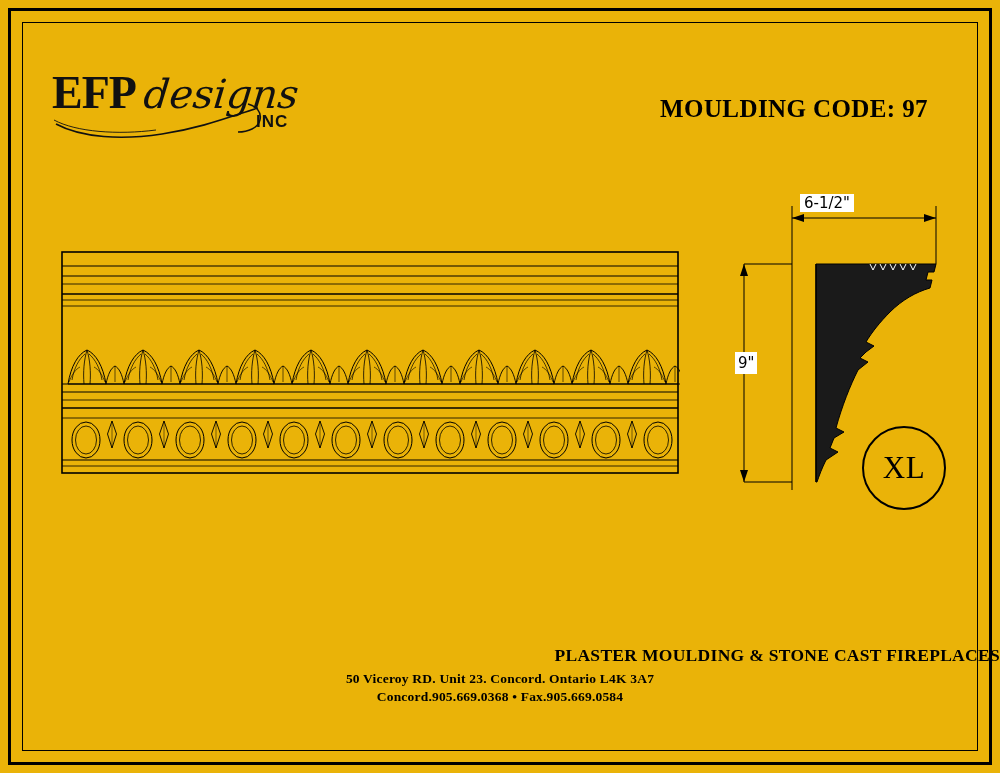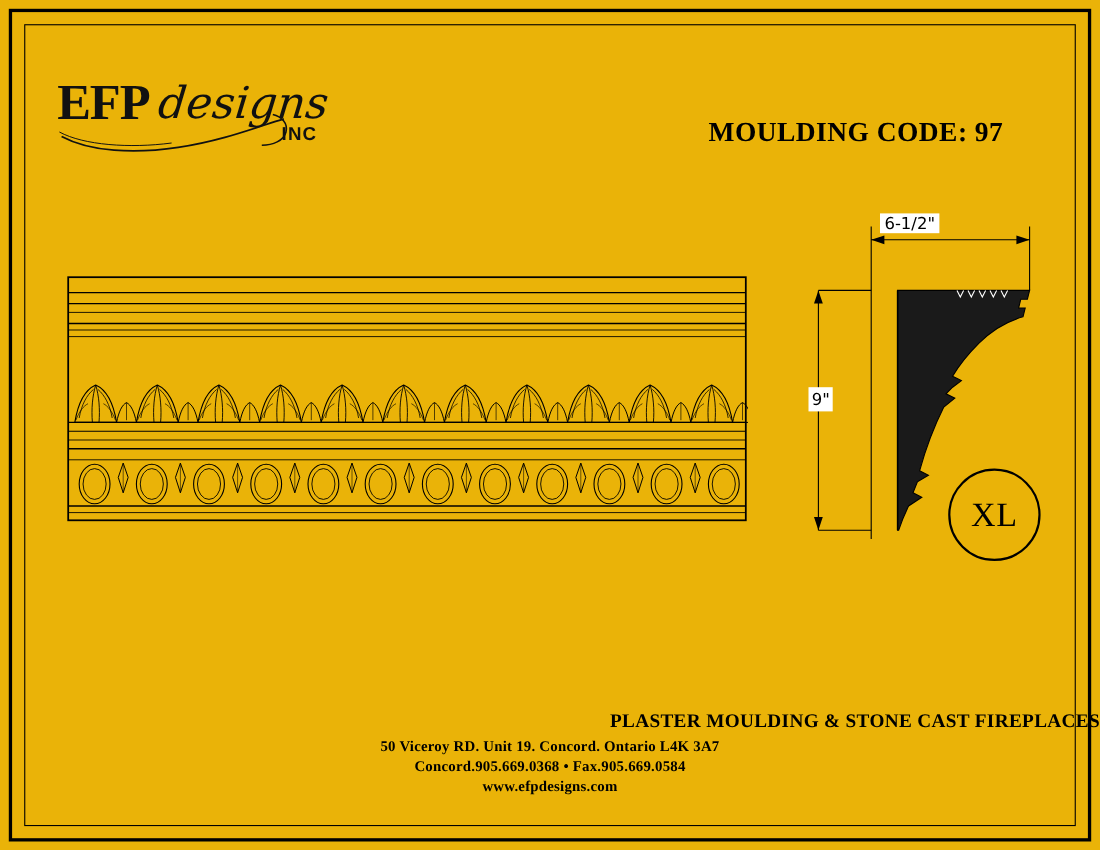--- a/index.html
+++ b/index.html
@@ -84,28 +84,27 @@
     position: absolute;
     left: 0px;
     top: 26px;
     width: 230px;
     height: 46px;
   }
 
   
   .moulding-code {
     position: absolute;
-    right: 88px;
+    right: 72px;
     top: 95px;
     font-family: "Liberation Serif", serif;
     font-weight: bold;
     font-size: 25px;
     letter-spacing: 0.4px;
     white-space: nowrap;
-    margin-top: 12px;
   }
 
   
   .elevation {
     position: absolute;
     left: 60px;
     top: 250px;
     width: 620px;
     height: 225px;
   }
@@ -396,18 +395,17 @@
 
   <div style="position:absolute; left:735px; top:352px; background:#fff; padding:2px 3px;
               font-family:'DejaVu Sans',sans-serif; font-size:15px;">9"</div>
 
   <div class="xl-badge">
     <span>XL</span>
   </div>
 
   <div class="footer">
     <div class="footer-line1">PLASTER MOULDING &amp; STONE CAST FIREPLACES</div>
-    <div class="footer-line2">50 Viceroy RD. Unit 19. Concord.  Ontario  L4K 3A7</div>
+    <div class="footer-line2">50 Viceroy RD. Unit 23. Concord.  Ontario  L4K 3A7</div>
     <div class="footer-line3">Concord.905.669.0368 • Fax.905.669.0584</div>
-    <div class="footer-line4">www.efpdesigns.com</div>
   </div>
 
 </div>
 
 </body></html>

